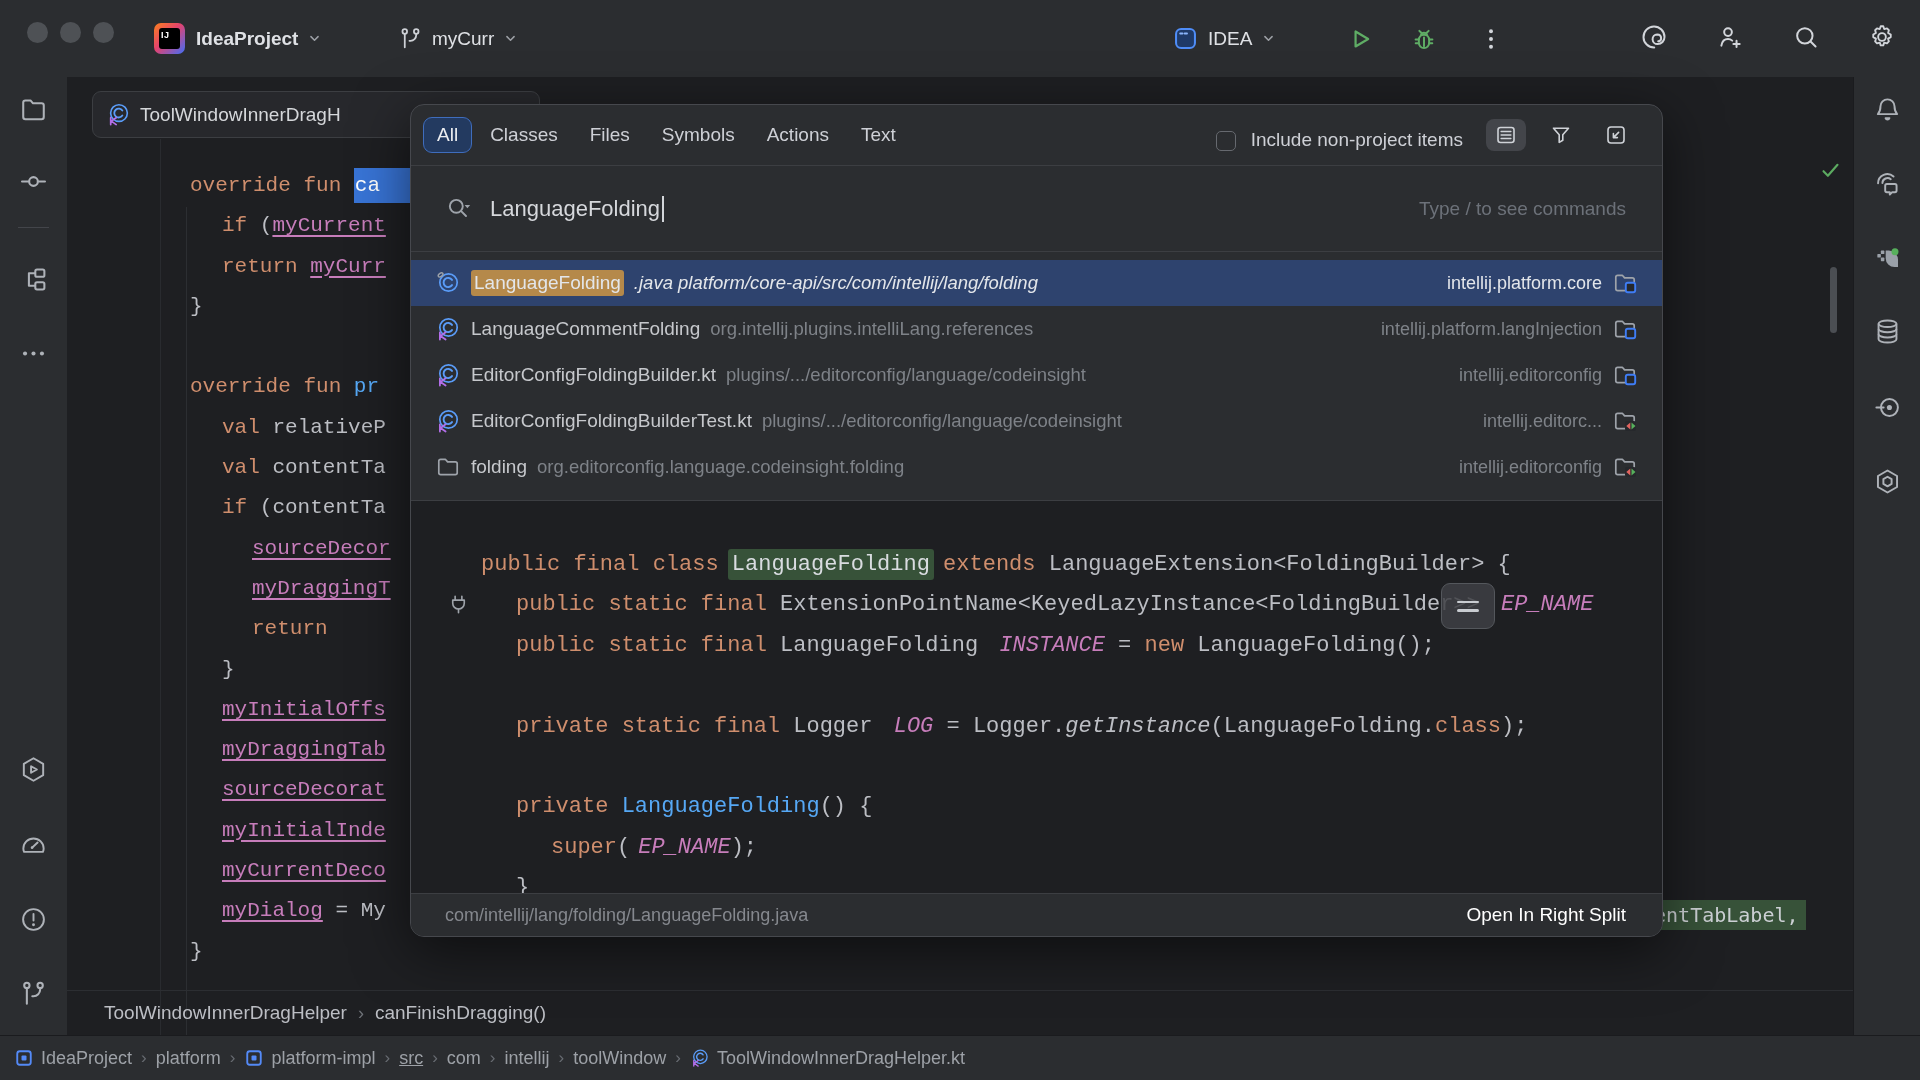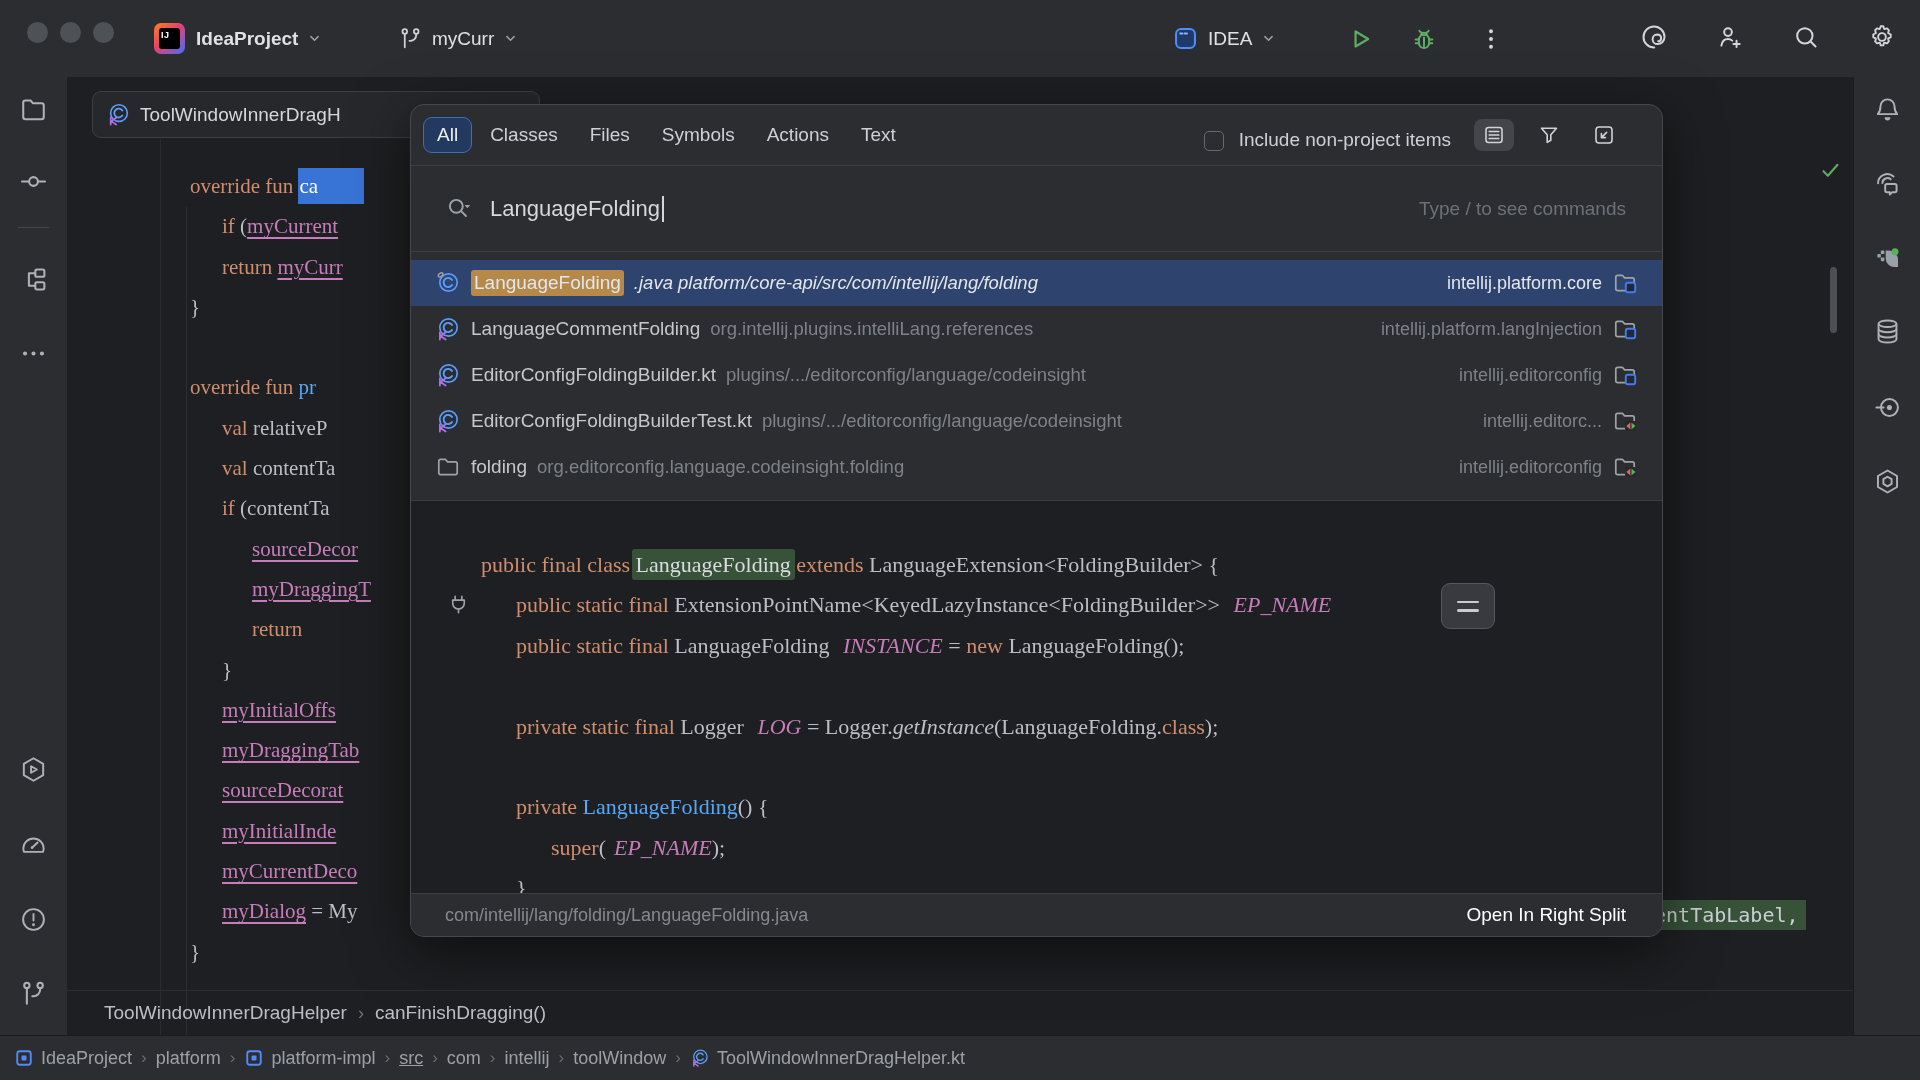--- a/index.html
+++ b/index.html
@@ -30,21 +30,21 @@
   .stripe-btn{position:absolute;left:19px;width:29px;height:29px;color:#aeb2b8;}
   .stripe-div{position:absolute;left:18px;width:31px;height:1px;background:#43454a;}
 
   
   .editor{position:absolute;left:67px;top:77px;width:1786px;height:958px;background:#1e1f22;}
   .ed-tab{position:absolute;left:25px;top:14px;width:448px;height:47px;background:#27282c;
     border:1px solid #3c3e42;border-radius:9px;display:flex;align-items:center;padding:0 0 0 13px;box-sizing:border-box;gap:9px;overflow:hidden;white-space:nowrap;}
   .ed-tab .t{font-size:19px;color:#d5d7da;}
   .gutter-sep{position:absolute;left:93px;top:62px;width:1px;height:896px;background:#292b2f;}
   .indent-guide{position:absolute;left:119px;top:130px;width:1px;height:836px;background:#2c2e32;}
-  .bg-code,.pv-code{font-family:Liberation Serif, serif;white-space:pre;}
+  .bg-code,.pv-code{font-family:Liberation Mono, monospace;white-space:pre;}
   .bg-code{position:absolute;left:123px;top:89px;width:230px;font-size:21px;line-height:40.3px;overflow:hidden;}
   .code-line{position:relative;height:40.3px;}
   .tok-kw{color:#cf8e6d;}
   .tok-pl{color:#bcbec4;}
   .tok-fld{color:#c77dbb;text-decoration:underline;text-underline-offset:4px;}
   .tok-cst{color:#c77dbb;font-style:italic;padding-left:8px;}
   .tok-mi{font-style:italic;color:#bcbec4;}
   .tok-fn{color:#56a8f5;}
   .tok-selblue{background:#3874d6;color:#ffffff;padding:6px 46px 6px 1px;}
   .tok-mg{background:#375239;color:#d9dce0;border-radius:3px;padding:3px 4px;margin:-3px -4px;}
@@ -60,21 +60,21 @@
   .statusbar{position:absolute;left:0;top:1035px;width:1920px;height:45px;background:#2b2d30;
     border-top:1px solid #1a1b1e;display:flex;align-items:center;padding-left:14px;box-sizing:border-box;gap:9px;
     font-size:18px;color:#9da1a7;}
   .statusbar .sep{color:#686c72;font-size:17px;}
   .statusbar .icon{width:20px;height:20px;}
 
   
   .popup{position:absolute;left:410px;top:104px;width:1253px;height:833px;background:#2b2d30;
     border:1px solid #46484d;border-radius:14px;box-shadow:0 14px 56px rgba(0,0,0,.55);z-index:10;
     box-sizing:border-box;display:flex;flex-direction:column;overflow:hidden;}
-  .p-header{height:60px;flex:0 0 auto;border-bottom:1px solid #3c3e42;display:flex;align-items:center;padding:0 38px 0 12px;}
+  .p-header{height:60px;flex:0 0 auto;border-bottom:1px solid #3c3e42;display:flex;align-items:center;padding:0 26px 0 12px;}
   .ptabs{display:flex;align-items:center;gap:4px;}
   .ptab{padding:6px 13px;font-size:19px;color:#ced0d6;border:1px solid transparent;border-radius:9px;}
   .ptab.active{background:#233a60;border-color:#3f6dbd;color:#eceef1;}
   .p-right{margin-left:auto;display:flex;align-items:flex-end;gap:15px;}
   .p-check{width:20px;height:20px;border:1.5px solid #66696f;border-radius:5px;box-sizing:border-box;}
   .p-check-label{font-size:19px;color:#ced0d6;margin-right:8px;}
   .hdr-btn{width:40px;height:32px;border-radius:8px;display:flex;align-items:center;justify-content:center;color:#cfd2d7;}
   .hdr-btn.active{background:#43454a;}
   .hdr-btn .icon{width:24px;height:24px;}
   .p-search{height:85px;flex:0 0 auto;border-bottom:1px solid #3c3e42;display:flex;align-items:center;padding:0 36px 0 34px;}

